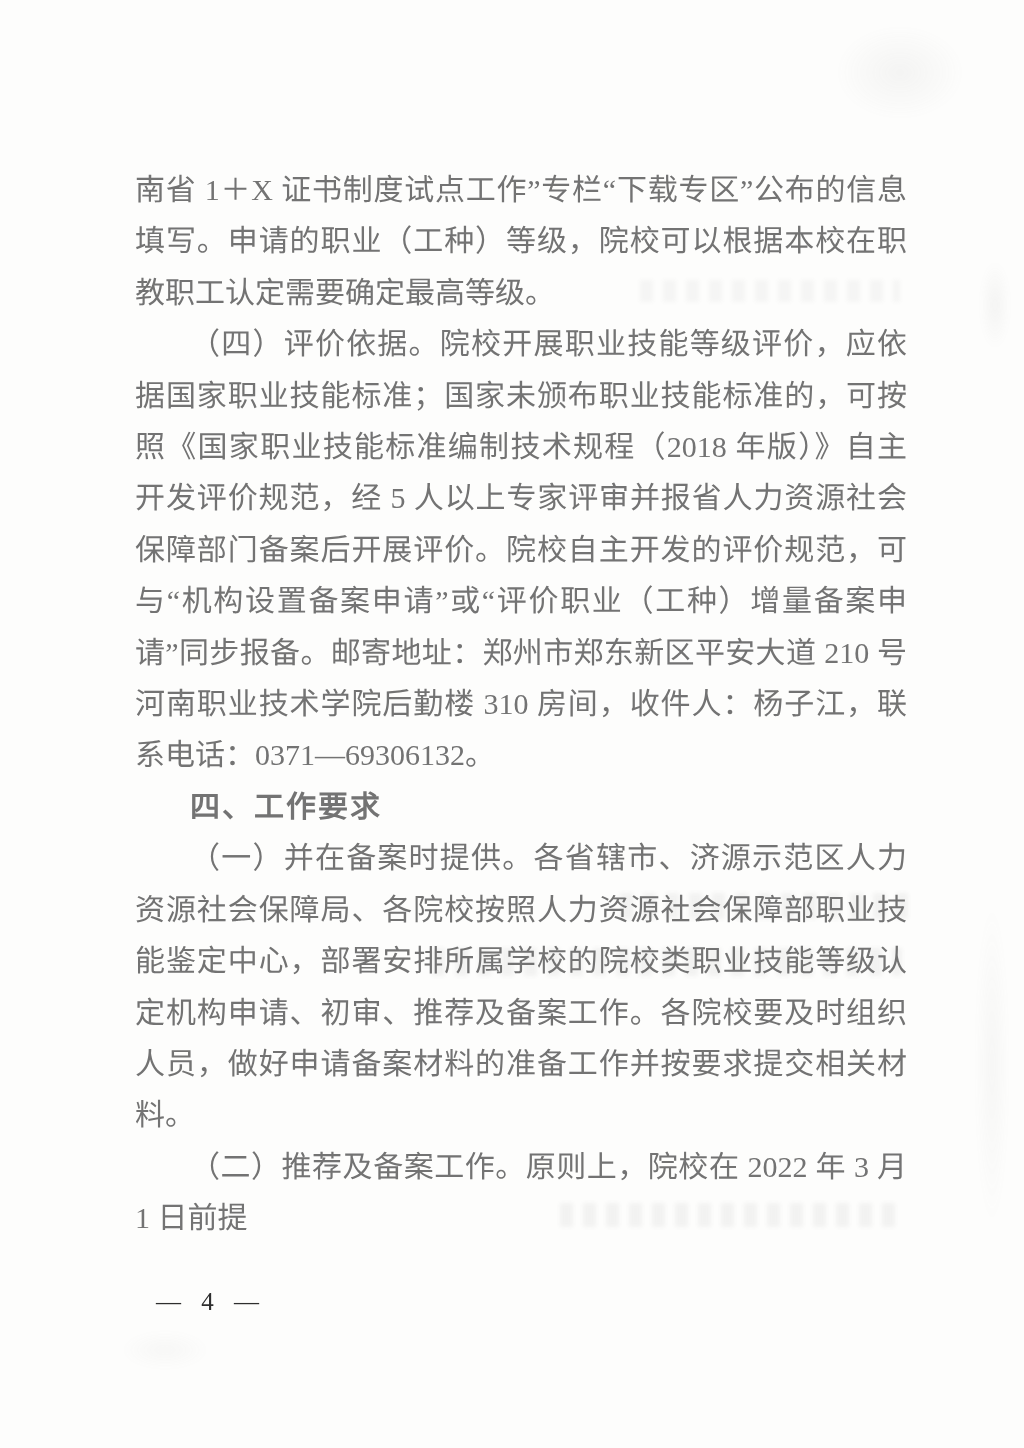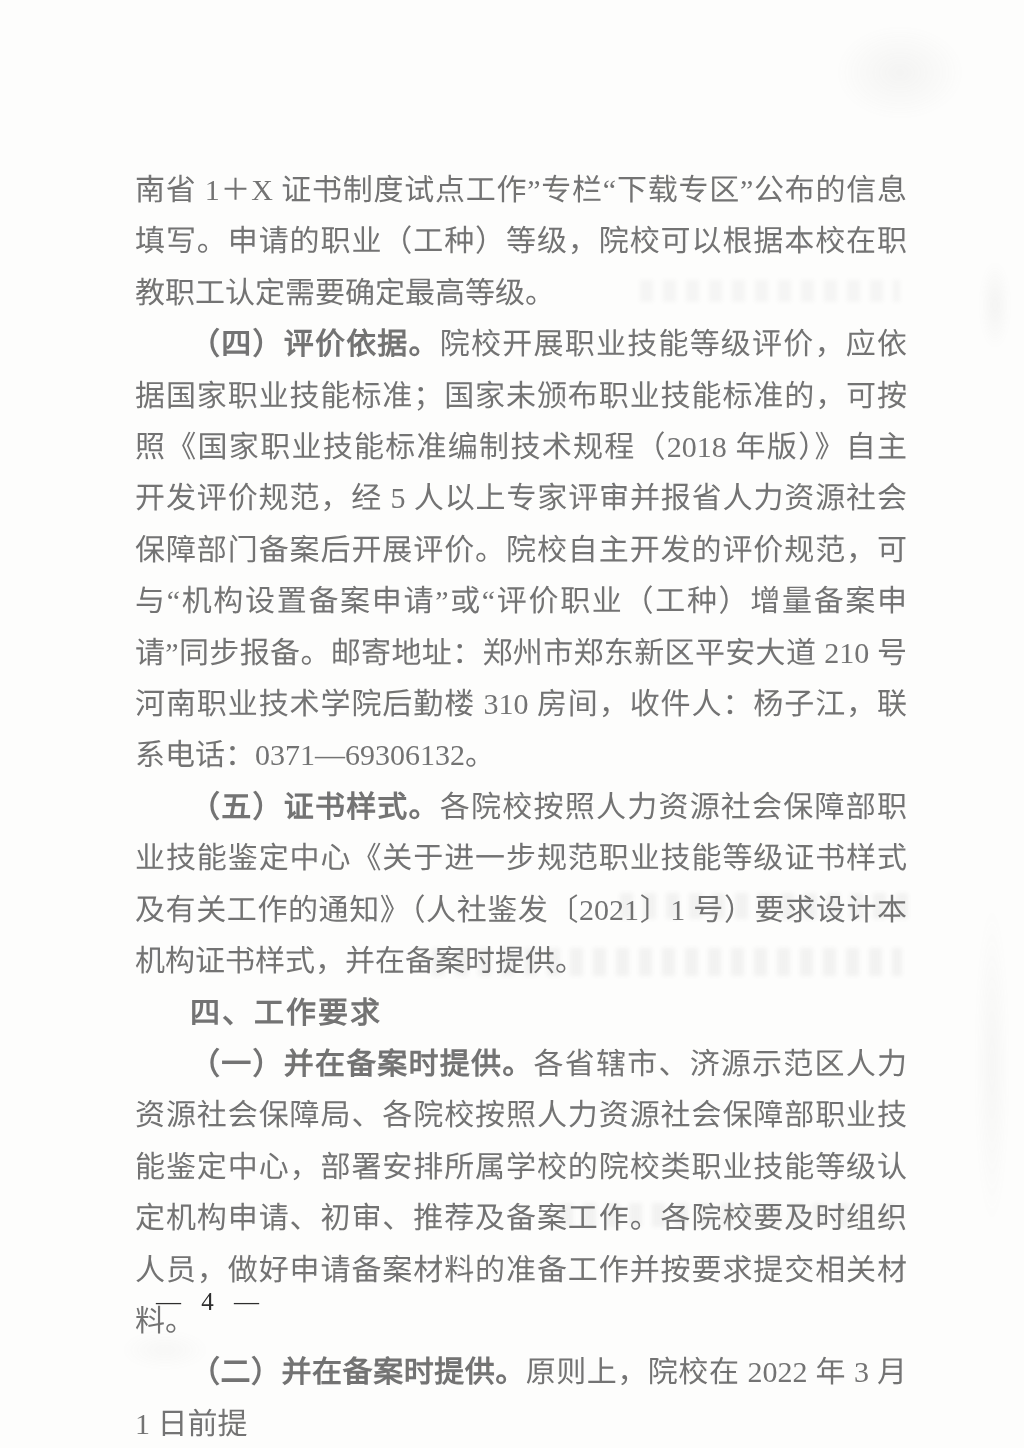--- a/index.html
+++ b/index.html
@@ -31,21 +31,21 @@
     text-justify: inter-character;
   }
   .content p {
     margin: 0;
     padding: 0;
   }
   .indent {
     text-indent: 55px;
   }
   .lead {
-    font-weight: 700;
+    font-weight: 400;
   }
   .heading {
     font-weight: 700;
     text-indent: 55px;
     font-family: "Liberation Sans", "DejaVu Sans", sans-serif;
     letter-spacing: 2px;
   }
   .page-number {
     position: absolute;
     left: 156px;
@@ -82,27 +82,26 @@
 <body>
 
 <div class="page">
 
   <div class="content">
 
     <p>南省 1＋X 证书制度试点工作”专栏“下载专区”公布的信息填写。申请的职业（工种）等级，院校可以根据本校在职教职工认定需要确定最高等级。</p>
 
     <p class="indent"><span class="lead">（四）评价依据。</span><span>院校开展职业技能等级评价，应依据国家职业技能标准；国家未颁布职业技能标准的，可按照《国家职业技能标准编制技术规程（2018 年版）》自主开发评价规范，经 5 人以上专家评审并报省人力资源社会保障部门备案后开展评价。院校自主开发的评价规范，可与“机构设置备案申请”或“评价职业（工种）增量备案申请”同步报备。邮寄地址：郑州市郑东新区平安大道 210 号河南职业技术学院后勤楼 310 房间，收件人：杨子江，联系电话：0371—69306132。</span></p>
 
-    <p class="indent"><span class="lead">（五）证书样式。</span><span>各院校按照人力资源社会保障部职业技能鉴定中心《关于进一步规范职业技能等级证书样式及有关工作的通知》（人社鉴发〔2021〕1 号）要求设计本机构证书样式，并在备案时提供。</span></p>
 
     <p class="heading">四、工作要求</p>
 
     <p class="indent"><span class="lead">（一）并在备案时提供。</span><span>各省辖市、济源示范区人力资源社会保障局、各院校按照人力资源社会保障部职业技能鉴定中心，部署安排所属学校的院校类职业技能等级认定机构申请、初审、推荐及备案工作。各院校要及时组织人员，做好申请备案材料的准备工作并按要求提交相关材料。</span></p>
 
-    <p class="indent"><span class="lead">（二）并在备案时提供。</span><span>原则上，院校在 2022 年 3 月 1 日前提</span></p>
+    <p class="indent"><span class="lead">（二）推荐及备案工作。</span><span>原则上，院校在 2022 年 3 月 1 日前提</span></p>
 
   </div>
 
   <div class="page-number">— 4 —</div>
 
   <div class="smudge smudge-1"></div>
   <div class="smudge smudge-2"></div>
   <div class="smudge smudge-3"></div>
   <div class="smudge smudge-4"></div>
   <div class="smudge-blob blob-1"></div>

